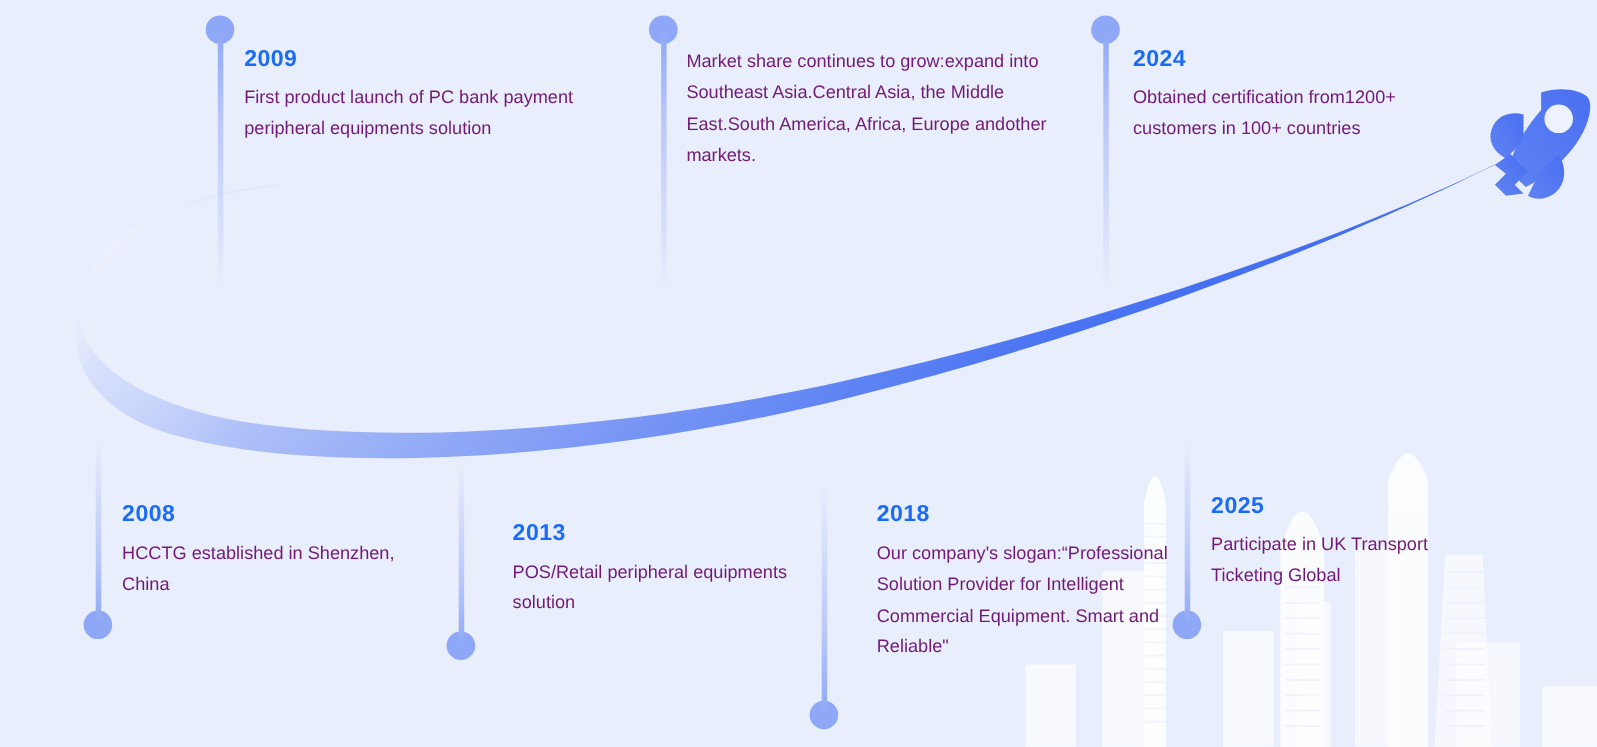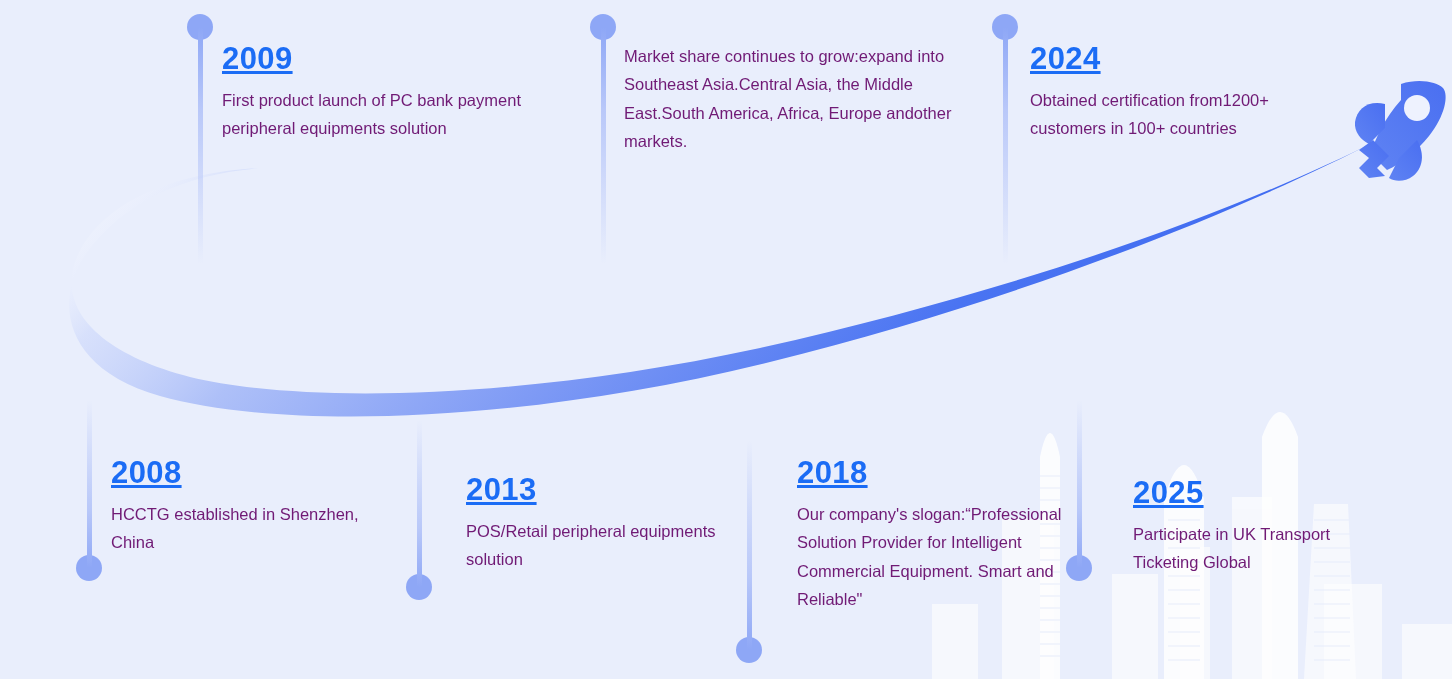--- a/index.html
+++ b/index.html
@@ -80,28 +80,27 @@
     background: linear-gradient(to top, #8ea7f6 0%, #b9c8f9 35%, rgba(185,200,249,0) 100%);
   }
 
   
   .entry-text {
     position: absolute;
     z-index: 4;
   }
 
   .year {
-    font-size: 31px;
+    font-size: 21px;
     font-weight: bold;
     color: #1b6cf5;
     letter-spacing: 0.4px;
     line-height: 1.1;
     margin-bottom: 10px;
     white-space: nowrap;
-    text-decoration: underline;
   }
 
   .desc {
     font-size: 16.5px;
     color: #701a75;
     line-height: 1.72;
     font-weight: 400;
   }
 
   
@@ -114,21 +113,21 @@
   #ms-2018 { left: 749px; top: 440px; height: 223px; }
   #ms-2025 { left: 1079px; top: 400px; height: 181px; }
 
   #txt-2009 { left: 222px;  top: 42px;  width: 360px; }
   #txt-2017 { left: 624px;  top: 42px;  width: 352px; }
   #txt-2024 { left: 1030px; top: 42px;  width: 300px; }
 
   #txt-2008 { left: 111px;  top: 456px; width: 290px; }
   #txt-2013 { left: 466px;  top: 473px; width: 250px; }
   #txt-2018 { left: 797px;  top: 456px; width: 268px; }
-  #txt-2025 { left: 1101px; top: 476px; width: 245px; margin-left: 32px; }
+  #txt-2025 { left: 1101px; top: 448px; width: 245px; }
 </style>
 </head>
 <body>
 
 <div id="timeline-root">
 
   <svg class="skyline" viewBox="0 0 520 300">
     <g fill="#ffffff" opacity="0.62">
       <rect x="70" y="140" width="52" height="160"></rect>
       <rect x="180" y="195" width="46" height="105"></rect>

